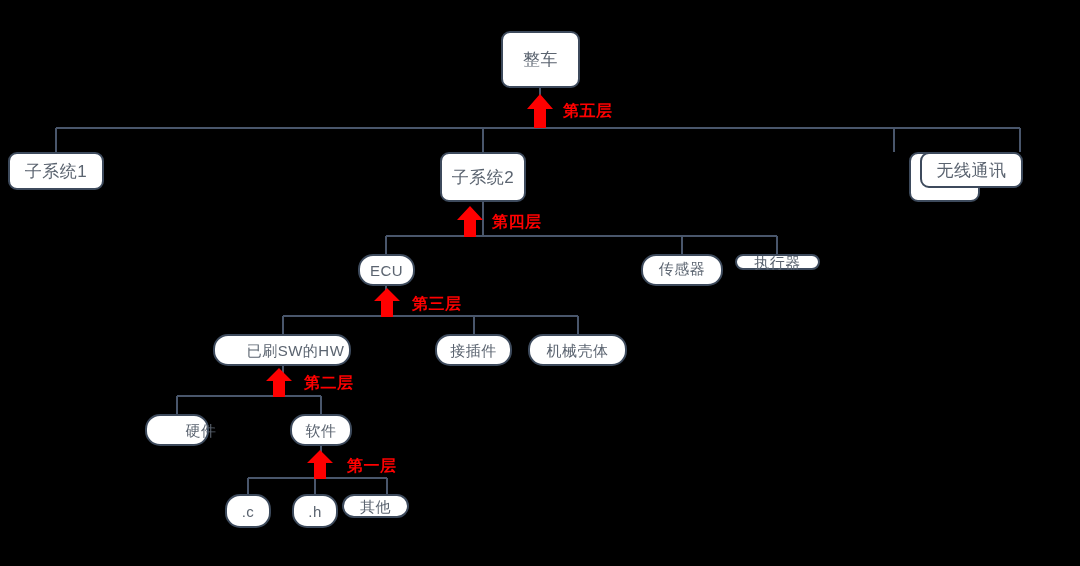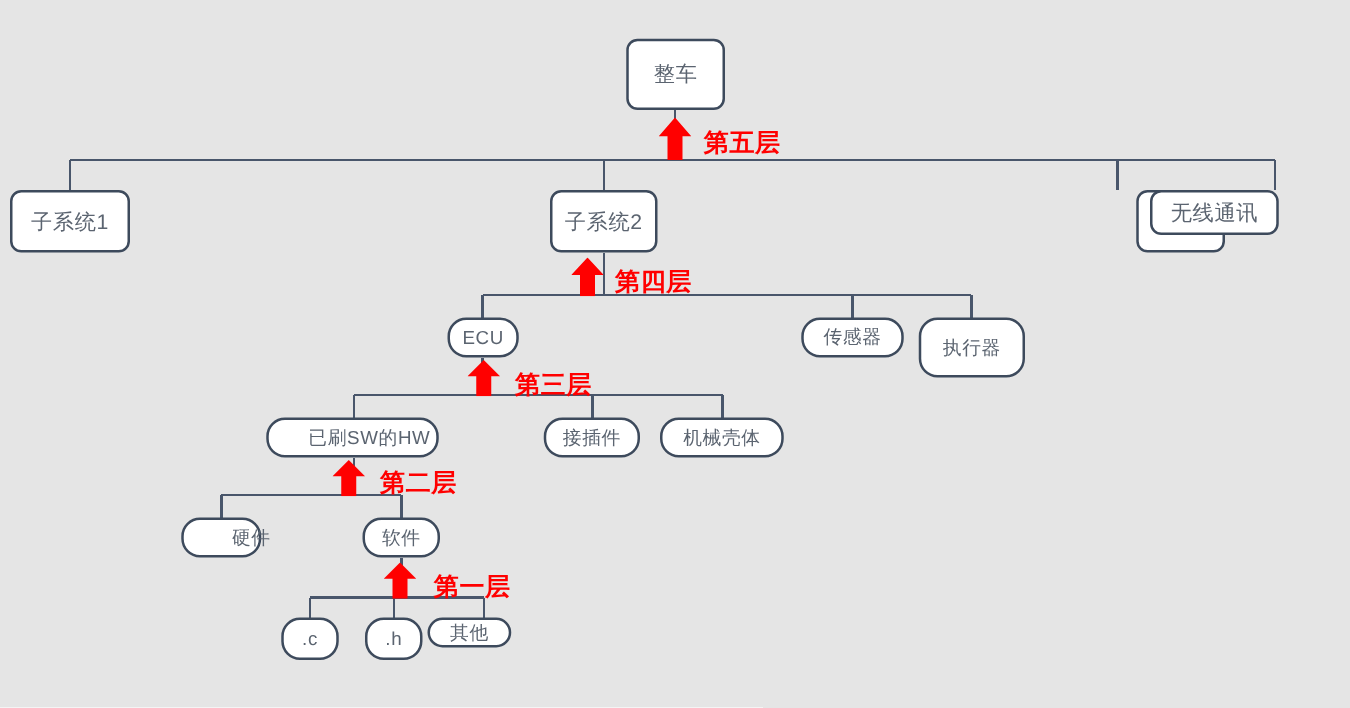--- a/index.html
+++ b/index.html
@@ -7,21 +7,21 @@
     padding: 0;
     background: #ffffff;
   }
   body {
     font-family: "Liberation Sans", "DejaVu Sans", sans-serif;
   }
   #canvas {
     position: relative;
     width: 1080px;
     height: 566px;
-    background: #e5e5e5;
+    background: #000000;
     overflow: hidden;
   }
   #edges {
     position: absolute;
     left: 0;
     top: 0;
     width: 1080px;
     height: 566px;
   }
   .node {
@@ -41,21 +41,21 @@
     z-index: 2;
   }
   .node.small {
     font-size: 15px;
     border-radius: 15px;
   }
   .layer-label {
     position: absolute;
     color: #ff0000;
     font-weight: bold;
-    font-size: 20px;
+    font-size: 16px;
     letter-spacing: 0.5px;
     white-space: nowrap;
     z-index: 3;
   }
   .arrow {
     position: absolute;
     z-index: 3;
   }
 </style>
 </head>
@@ -92,27 +92,27 @@
 
       <path d="M 321 446 L 321 478"></path>
       <path d="M 248 478 L 387 478"></path>
       <path d="M 248 478 L 248 494"></path>
       <path d="M 315 478 L 315 494"></path>
       <path d="M 387 478 L 387 494"></path>
     </g>
   </svg>
 
   <div class="node" style="left:501px;top:31px;width:79px;height:57px;">整车</div>
-  <div class="node" style="left:8px;top:152px;width:96px;height:50px;">子系统1</div>
+  <div class="node" style="left:8px;top:152px;width:96px;height:38px;">子系统1</div>
   <div class="node" style="left:440px;top:152px;width:86px;height:50px;">子系统2</div>
   <div class="node" style="left:862px;top:152px;width:71px;height:50px;margin-left:47px;">线束</div>
   <div class="node" style="left:920px;top:152px;width:103px;height:36px;">无线通讯</div>
   <div class="node small" style="left:358px;top:254px;width:57px;height:32px;">ECU</div>
   <div class="node small" style="left:641px;top:254px;width:82px;height:32px;font-family:Liberation Mono, monospace;">传感器</div>
-  <div class="node small" style="left:735px;top:254px;width:85px;height:48px;text-align:right;">执行器</div>
+  <div class="node small" style="left:735px;top:254px;width:85px;height:16px;text-align:right;">执行器</div>
   <div class="node small" style="left:213px;top:334px;width:138px;height:32px;padding-left:27px;">已刷SW的HW</div>
   <div class="node small" style="left:435px;top:334px;width:77px;height:32px;">接插件</div>
   <div class="node small" style="left:528px;top:334px;width:99px;height:32px;">机械壳体</div>
   <div class="node small" style="left:145px;top:414px;width:64px;height:32px;padding-left:48px;">硬件</div>
   <div class="node small" style="left:290px;top:414px;width:62px;height:32px;">软件</div>
   <div class="node small" style="left:225px;top:494px;width:46px;height:34px;">.c</div>
   <div class="node small" style="left:292px;top:494px;width:46px;height:34px;">.h</div>
   <div class="node small" style="left:342px;top:494px;width:67px;height:24px;">其他</div>
 
   <svg class="arrow" style="left:527px;top:94px;" width="26" height="34" viewBox="0 0 26 34" xmlns="http://www.w3.org/2000/svg">

